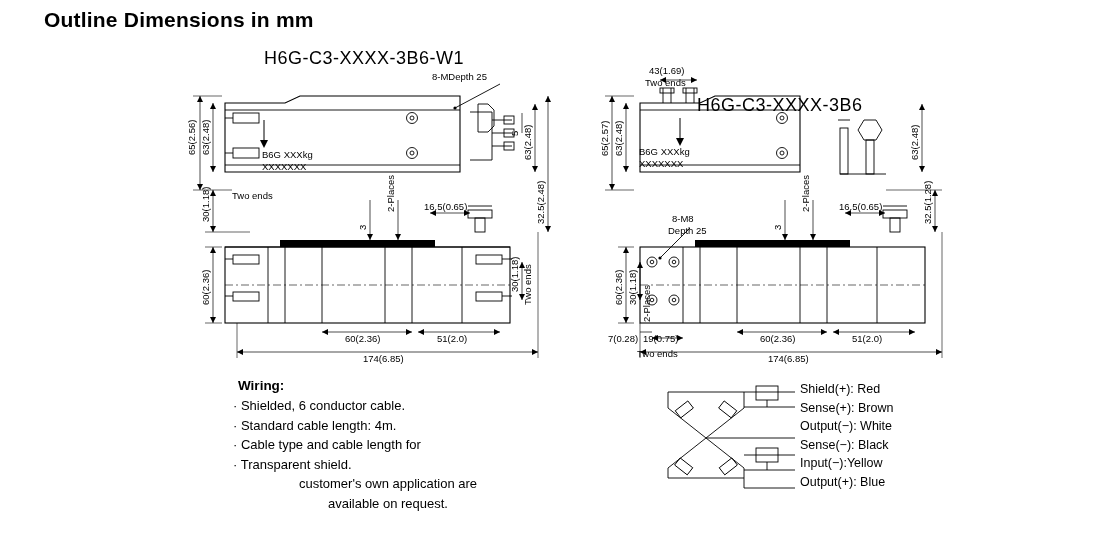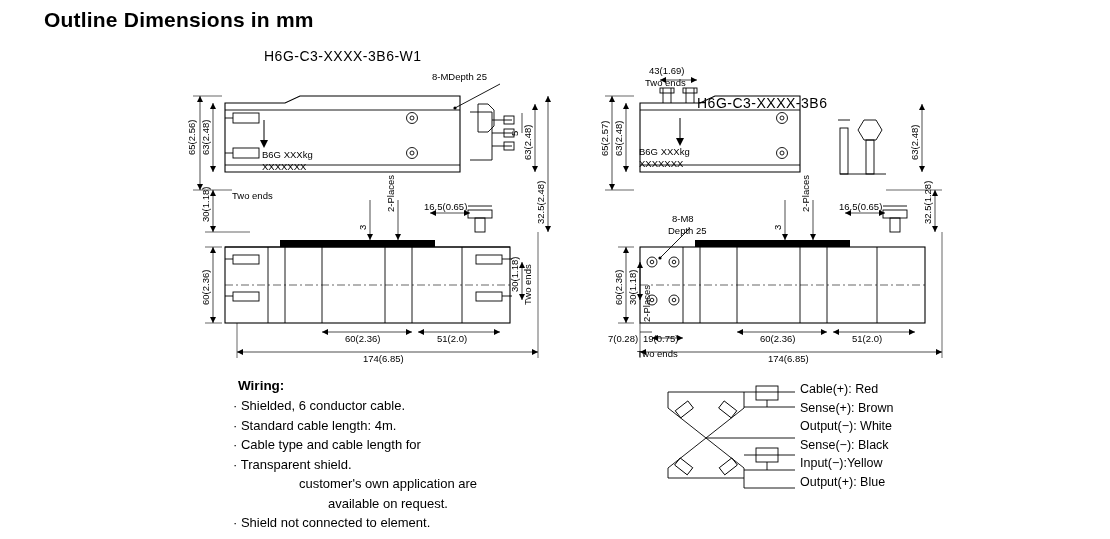--- a/index.html
+++ b/index.html
@@ -7,21 +7,21 @@
     width:1110px;height:539px;background:#ffffff;
     font-family:"Liberation Sans", sans-serif;
     color:#000;overflow:hidden;position:relative;
   }
   .page{position:relative;width:1110px;height:539px;}
   .title{
     position:absolute;left:44px;top:8px;
     font-size:21px;font-weight:bold;letter-spacing:0.2px;
   }
   .partno{
-    position:absolute;font-size:14px;letter-spacing:0.5px;white-space:nowrap;
+    position:absolute;font-size:18px;letter-spacing:0.5px;white-space:nowrap;
   }
   .partno.left{left:264px;top:48px;}
   .partno.right{left:697px;top:48px;margin-top:47px;}
   svg.draw{position:absolute;left:0;top:0;width:1110px;height:539px;}
   .lbl{font-family:"Liberation Sans",sans-serif;font-size:9.5px;fill:#000;}
   .wiring-title{
     position:absolute;left:238px;top:378px;font-size:13.5px;font-weight:bold;
   }
   .wiring-list{
     position:absolute;left:233px;top:396px;width:300px;
@@ -340,25 +340,24 @@
   </svg>
 
   <div class="wiring-title">Wiring:</div>
   <div class="wiring-list">
     <div>· Shielded, 6 conductor cable.</div>
     <div>· Standard cable  length: 4m.</div>
     <div>· Cable type and cable length for</div>
     <div>· Transparent shield.</div>
     <div class="indent">customer's own application are</div>
     <div class="indent">available on request.</div>
-    <div>· Shield not connected to element.</div>
   </div>
 
   <div class="wire-labels">
-    <div>Cable(+): Red</div>
+    <div>Shield(+): Red</div>
     <div>Sense(+): Brown</div>
     <div>Output(−): White</div>
     <div>Sense(−): Black</div>
     <div>Input(−):Yellow</div>
     <div>Output(+): Blue</div>
   </div>
 
 </div>
 
 </body></html>

